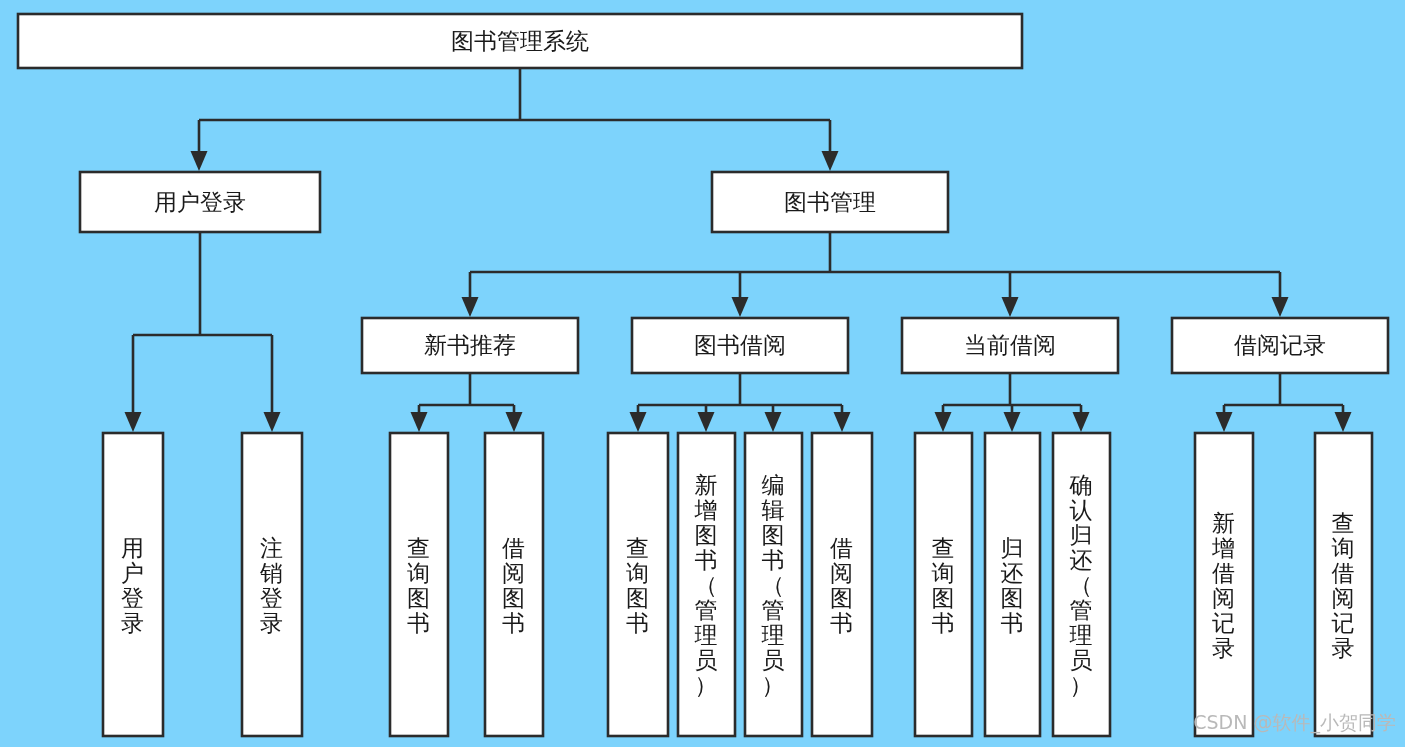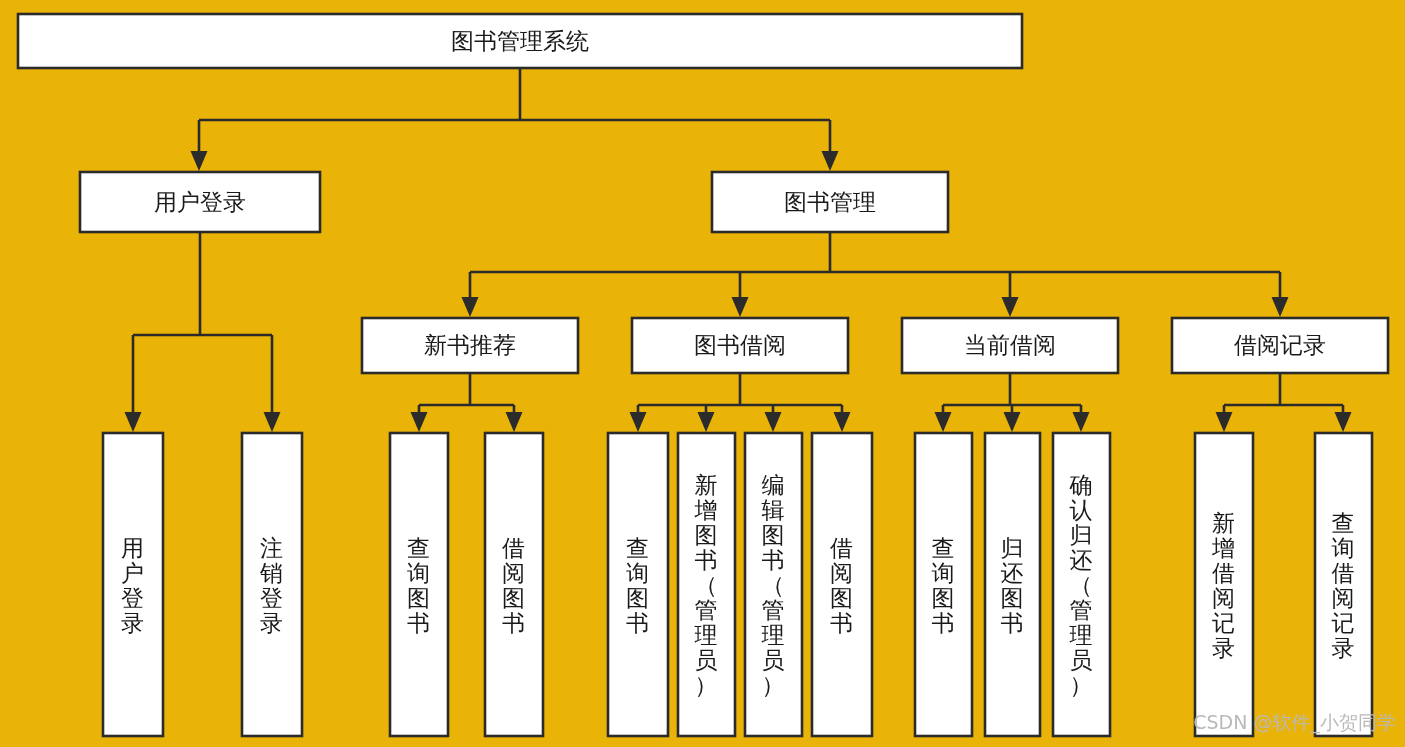--- a/index.html
+++ b/index.html
@@ -10,21 +10,21 @@
   body {
     width: 1405px;
     height: 747px;
     font-family: "DejaVu Sans", "Liberation Sans", sans-serif;
     overflow: hidden;
   }
   #diagram-root {
     position: relative;
     width: 1405px;
     height: 747px;
-    background: #eab308;
+    background: #7dd3fc;
   }
   svg#diagram-svg {
     position: absolute;
     top: 0;
     left: 0;
     width: 1405px;
     height: 747px;
   }
   .node-box {
     fill: #ffffff;

